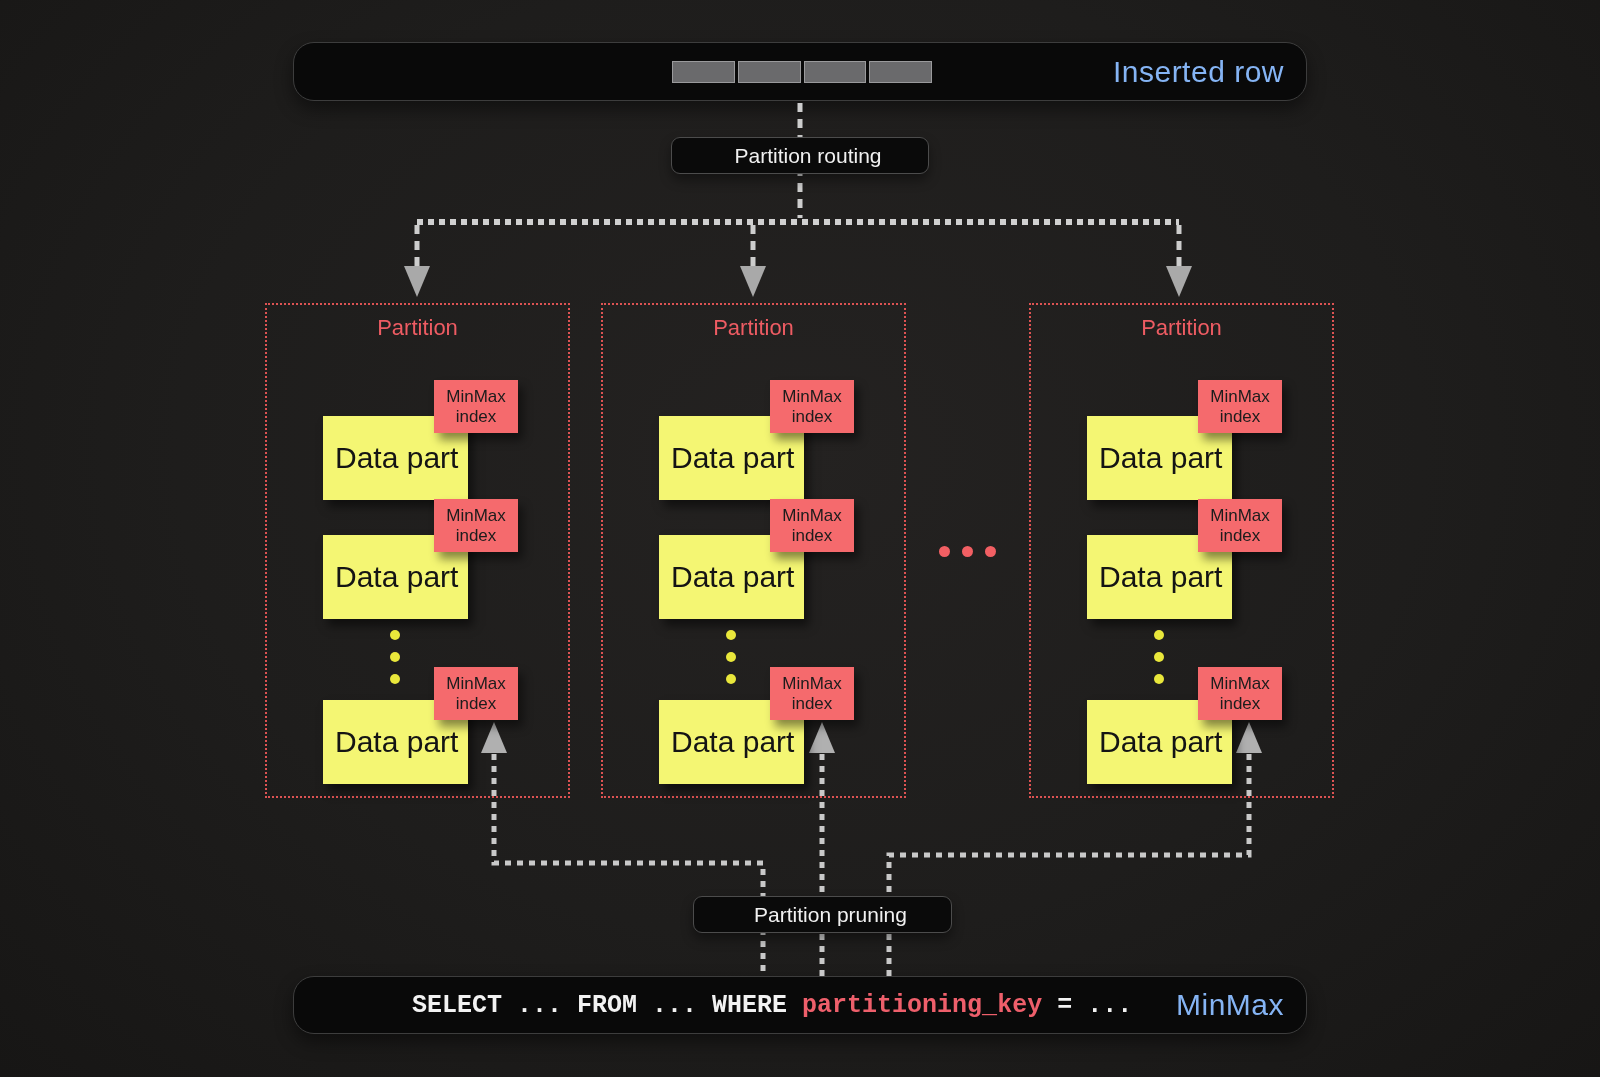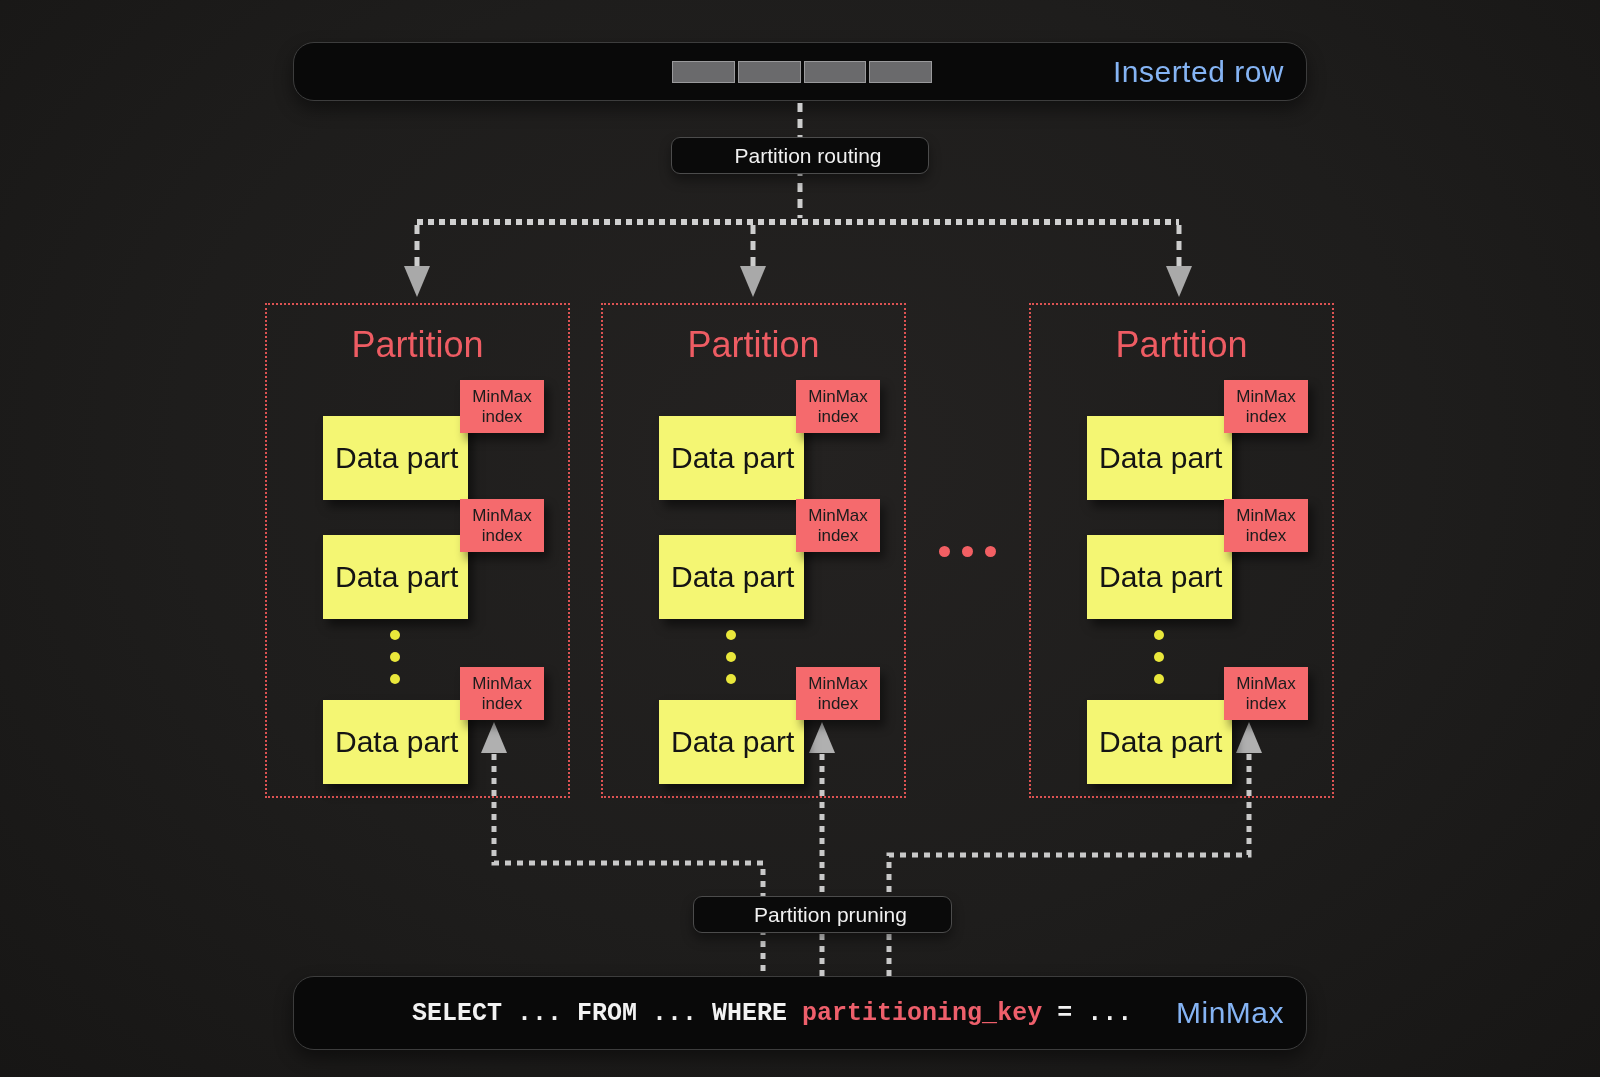--- a/index.html
+++ b/index.html
@@ -9,21 +9,21 @@
     font-family:"Liberation Sans", sans-serif;
   }
   
   .bigbox{
     position:absolute;left:293px;width:1014px;height:59px;
     background:#090909;border:1px solid #3d3d3d;border-radius:21px;
     box-shadow:0 8px 18px rgba(0,0,0,0.45);
     box-sizing:border-box;
   }
   #inserted-row-box{top:42px;}
-  #query-box{top:976px;height:74px;padding-left:44px;}
+  #query-box{top:976px;height:58px;padding-left:44px;}
   .blue-label{
     position:absolute;right:22px;top:50%;transform:translateY(-50%);
     color:#85b4f4;font-size:30px;letter-spacing:0.5px;
   }
   
   #row-bar{
     position:absolute;left:378px;top:18px;width:260px;height:22px;
     display:flex;gap:3px;
   }
   .seg{flex:1;background:#6a6a6c;border:1px solid #9a9a9c;box-sizing:border-box;}
@@ -39,35 +39,35 @@
   #pruning-pill{left:693px;top:896px;width:259px;align-items:center;}
   
   .partition{
     position:absolute;top:303px;width:305px;height:495px;
     border:2px dotted #dd5353;box-sizing:border-box;z-index:2;
   }
   #partition-1{left:265px;}
   #partition-2{left:601px;}
   #partition-3{left:1029px;}
   .partition-title{
-    position:absolute;top:19px;left:0;width:100%;text-align:center;
-    color:#ee5c63;font-size:36px;
+    position:absolute;top:10px;left:0;width:100%;text-align:center;
+    color:#ee5c63;font-size:22px;
   }
   .datapart{
     position:absolute;left:56px;width:145px;height:84px;
     background:#f4f673;box-shadow:5px 7px 9px rgba(0,0,0,0.5);
     display:flex;align-items:center;color:#141414;font-size:30px;
     padding-left:12px;box-sizing:border-box;z-index:3;
   }
   .minmax{
     position:absolute;left:167px;width:84px;height:53px;
     background:#f56a6d;box-shadow:5px 7px 9px rgba(0,0,0,0.45);
     display:flex;align-items:center;justify-content:center;text-align:center;
     color:#1c1c1c;font-size:17px;line-height:20px;z-index:4;
-    padding:2px;box-sizing:border-box;margin-left:26px;
+    padding:2px;box-sizing:border-box;
   }
   .row1.minmax{top:75px;}  .row1.datapart{top:111px;}
   .row2.minmax{top:194px;} .row2.datapart{top:230px;}
   .row3.minmax{top:362px;} .row3.datapart{top:395px;}
   
   .vdots{position:absolute;left:123px;top:325px;width:10px;z-index:3;}
   .vdots .dot{width:10px;height:10px;border-radius:50%;background:#e9e73b;margin-bottom:12px;}
   
   #ellipsis{position:absolute;left:939px;top:546px;display:flex;gap:12px;z-index:2;}
   #ellipsis .dot{width:11px;height:11px;border-radius:50%;background:#f25f63;}

